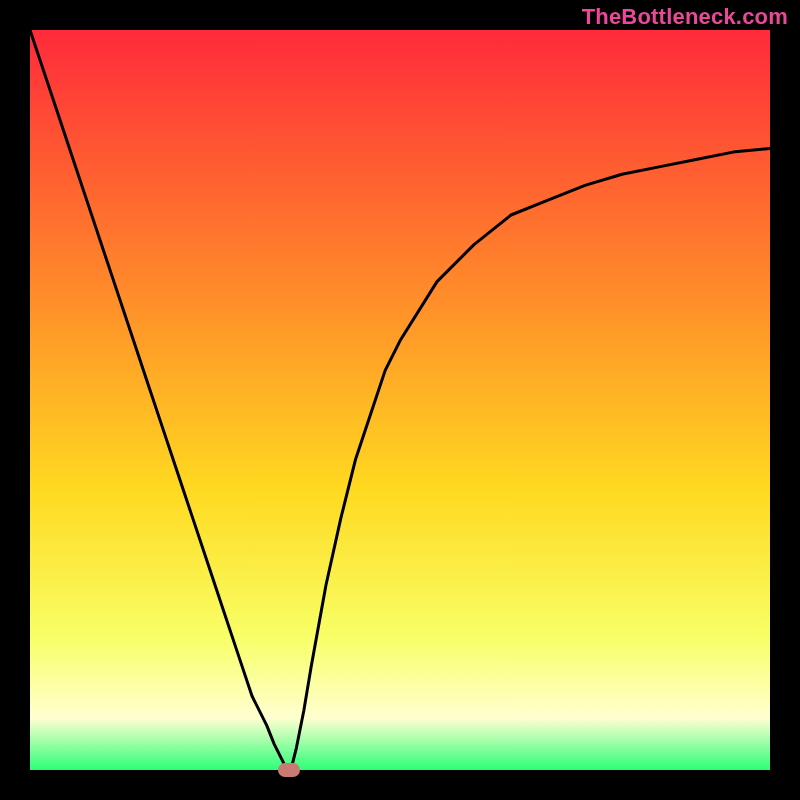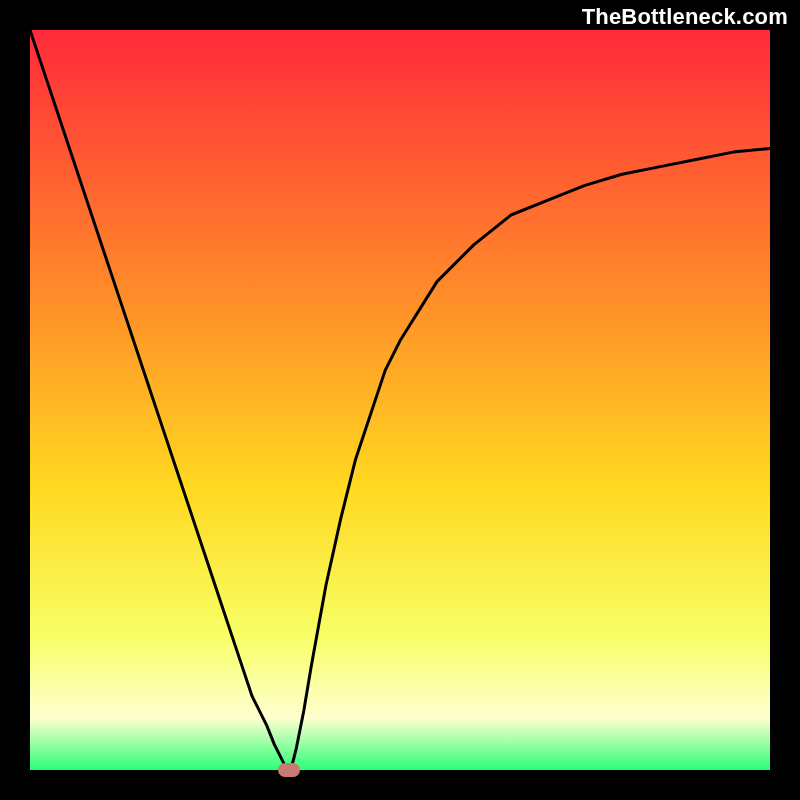--- a/index.html
+++ b/index.html
@@ -23,21 +23,21 @@
     width: 740px;
     height: 740px;
   }
   .watermark {
     position: absolute;
     top: 4px;
     right: 12px;
     font-family: Arial, Helvetica, sans-serif;
     font-size: 22px;
     font-weight: 600;
-    color: #ffffff;
+    color: #ec4899;
     letter-spacing: 0.2px;
   }
   svg {
     display: block;
   }
   .marker {
     position: absolute;
     width: 22px;
     height: 14px;
     border-radius: 7px;

